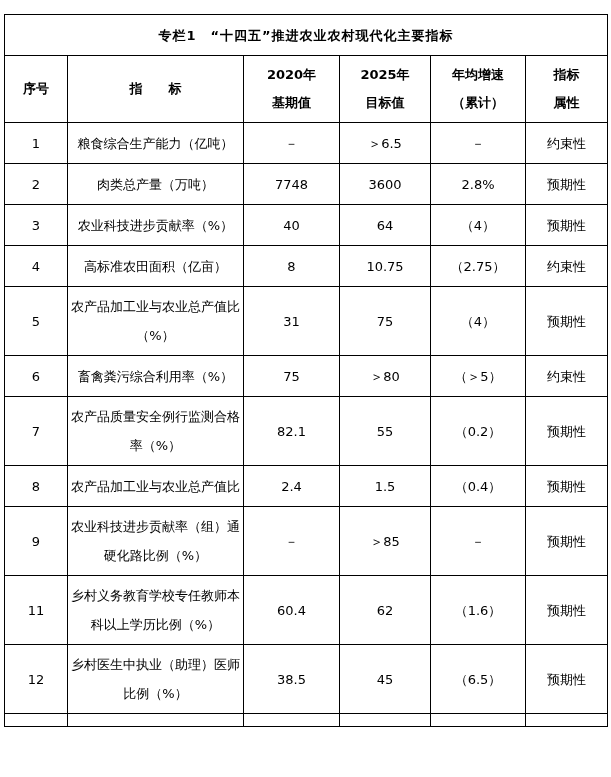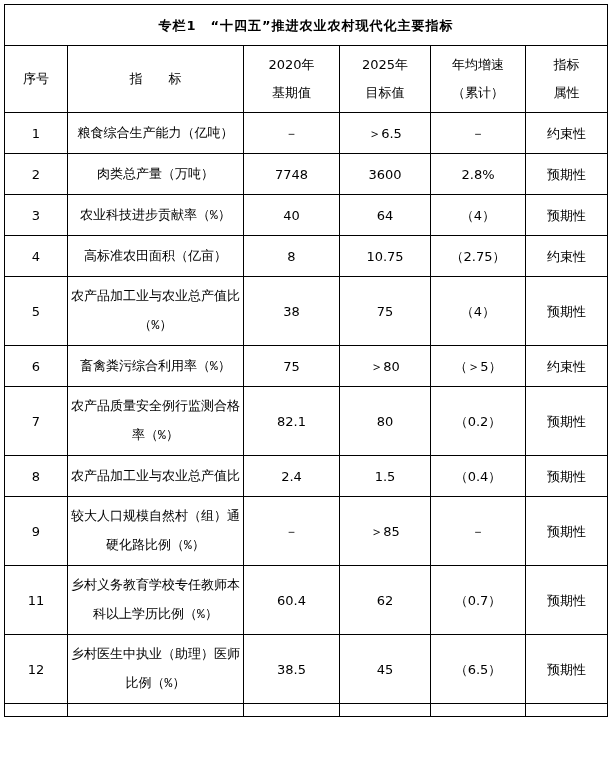--- a/index.html
+++ b/index.html
@@ -12,21 +12,21 @@
     width: 611px;
     height: 777px;
     background: #ffffff;
     overflow: hidden;
     font-family: "DejaVu Sans", "Liberation Sans", sans-serif;
     color: #000000;
   }
   table.indicators {
     position: absolute;
     left: 4px;
-    top: 4px;
+    top: 14px;
     width: 603px;
     border-collapse: collapse;
     table-layout: fixed;
   }
   table.indicators td, table.indicators th {
     border: 1px solid #000000;
     font-size: 13px;
     line-height: 29px;
     text-align: center;
     vertical-align: middle;
@@ -36,30 +36,29 @@
   }
   td.title-cell {
     height: 30px;
     font-size: 14px;
     font-weight: bold;
     vertical-align: top;
     padding-top: 9px;
     letter-spacing: 1px;
   }
   tr.header-row th {
-    font-weight: normal;
+    font-weight: bold;
     white-space: pre-line;
     height: 53px;
     line-height: 28px;
   }
   td.cell-indicator {
     text-align: left;
     padding-left: 12px;
     padding-right: 4px;
-    font-family: Liberation Mono, monospace;
   }
   tbody.rows-body td {
     height: 30px;
   }
   tbody.partial-body td {
     height: 12px;
     padding: 0;
   }
 </style>
 </head>
@@ -125,69 +124,69 @@
     <td class="cell-indicator">高标准农田面积（亿亩）</td>
     <td class="cell-base">8</td>
     <td class="cell-target">10.75</td>
     <td class="cell-growth">（2.75）</td>
     <td class="cell-attr">约束性</td>
   </tr>
 
   <tr>
     <td class="cell-no">5</td>
     <td class="cell-indicator">农产品加工业与农业总产值比（%）</td>
-    <td class="cell-base">38</td>
+    <td class="cell-base">31</td>
     <td class="cell-target">75</td>
     <td class="cell-growth">（4）</td>
     <td class="cell-attr">预期性</td>
   </tr>
 
   <tr>
     <td class="cell-no">6</td>
     <td class="cell-indicator">畜禽粪污综合利用率（%）</td>
     <td class="cell-base">75</td>
     <td class="cell-target">＞80</td>
     <td class="cell-growth">（＞5）</td>
     <td class="cell-attr">约束性</td>
   </tr>
 
   <tr>
     <td class="cell-no">7</td>
     <td class="cell-indicator">农产品质量安全例行监测合格率（%）</td>
     <td class="cell-base">82.1</td>
-    <td class="cell-target">80</td>
+    <td class="cell-target">55</td>
     <td class="cell-growth">（0.2）</td>
     <td class="cell-attr">预期性</td>
   </tr>
 
   <tr>
     <td class="cell-no">8</td>
     <td class="cell-indicator">农产品加工业与农业总产值比</td>
     <td class="cell-base">2.4</td>
     <td class="cell-target">1.5</td>
     <td class="cell-growth">（0.4）</td>
     <td class="cell-attr">预期性</td>
   </tr>
 
   <tr>
     <td class="cell-no">9</td>
-    <td class="cell-indicator">较大人口规模自然村（组）通硬化路比例（%）</td>
+    <td class="cell-indicator">农业科技进步贡献率（组）通硬化路比例（%）</td>
     <td class="cell-base">－</td>
     <td class="cell-target">＞85</td>
     <td class="cell-growth">－</td>
     <td class="cell-attr">预期性</td>
   </tr>
 
 
   <tr>
     <td class="cell-no">11</td>
     <td class="cell-indicator">乡村义务教育学校专任教师本科以上学历比例（%）</td>
     <td class="cell-base">60.4</td>
     <td class="cell-target">62</td>
-    <td class="cell-growth">（0.7）</td>
+    <td class="cell-growth">（1.6）</td>
     <td class="cell-attr">预期性</td>
   </tr>
 
   <tr>
     <td class="cell-no">12</td>
     <td class="cell-indicator">乡村医生中执业（助理）医师比例（%）</td>
     <td class="cell-base">38.5</td>
     <td class="cell-target">45</td>
     <td class="cell-growth">（6.5）</td>
     <td class="cell-attr">预期性</td>

